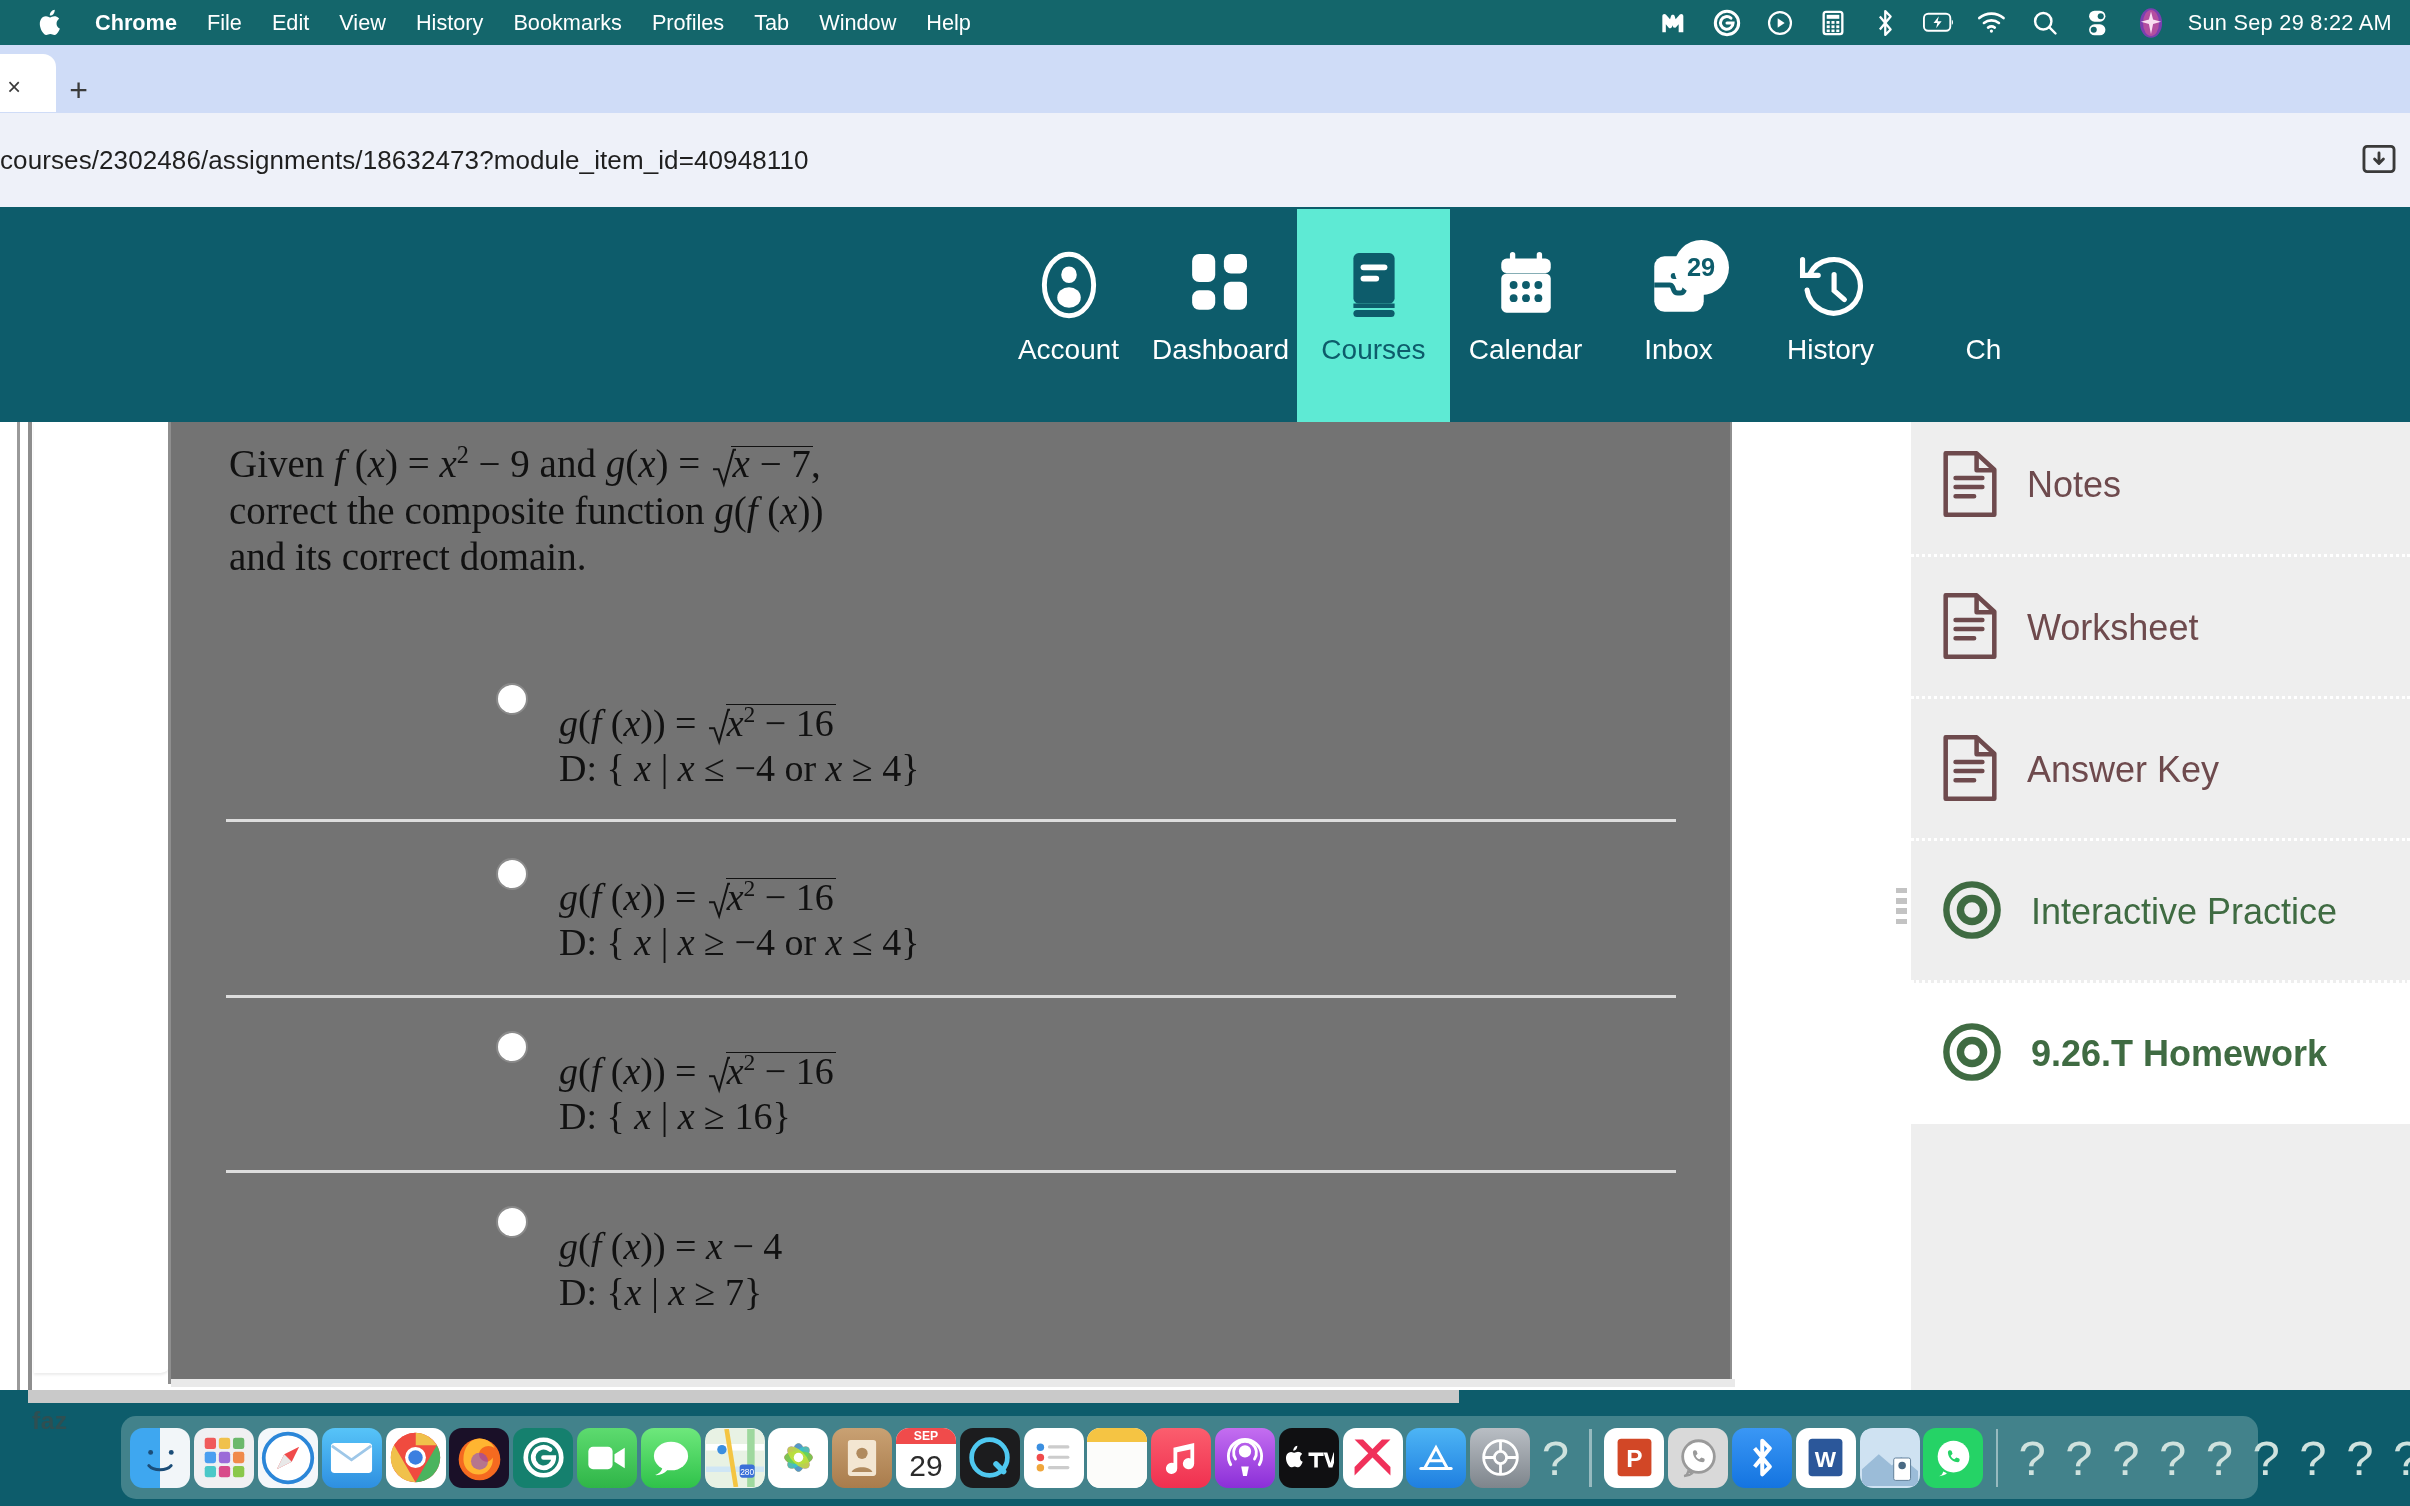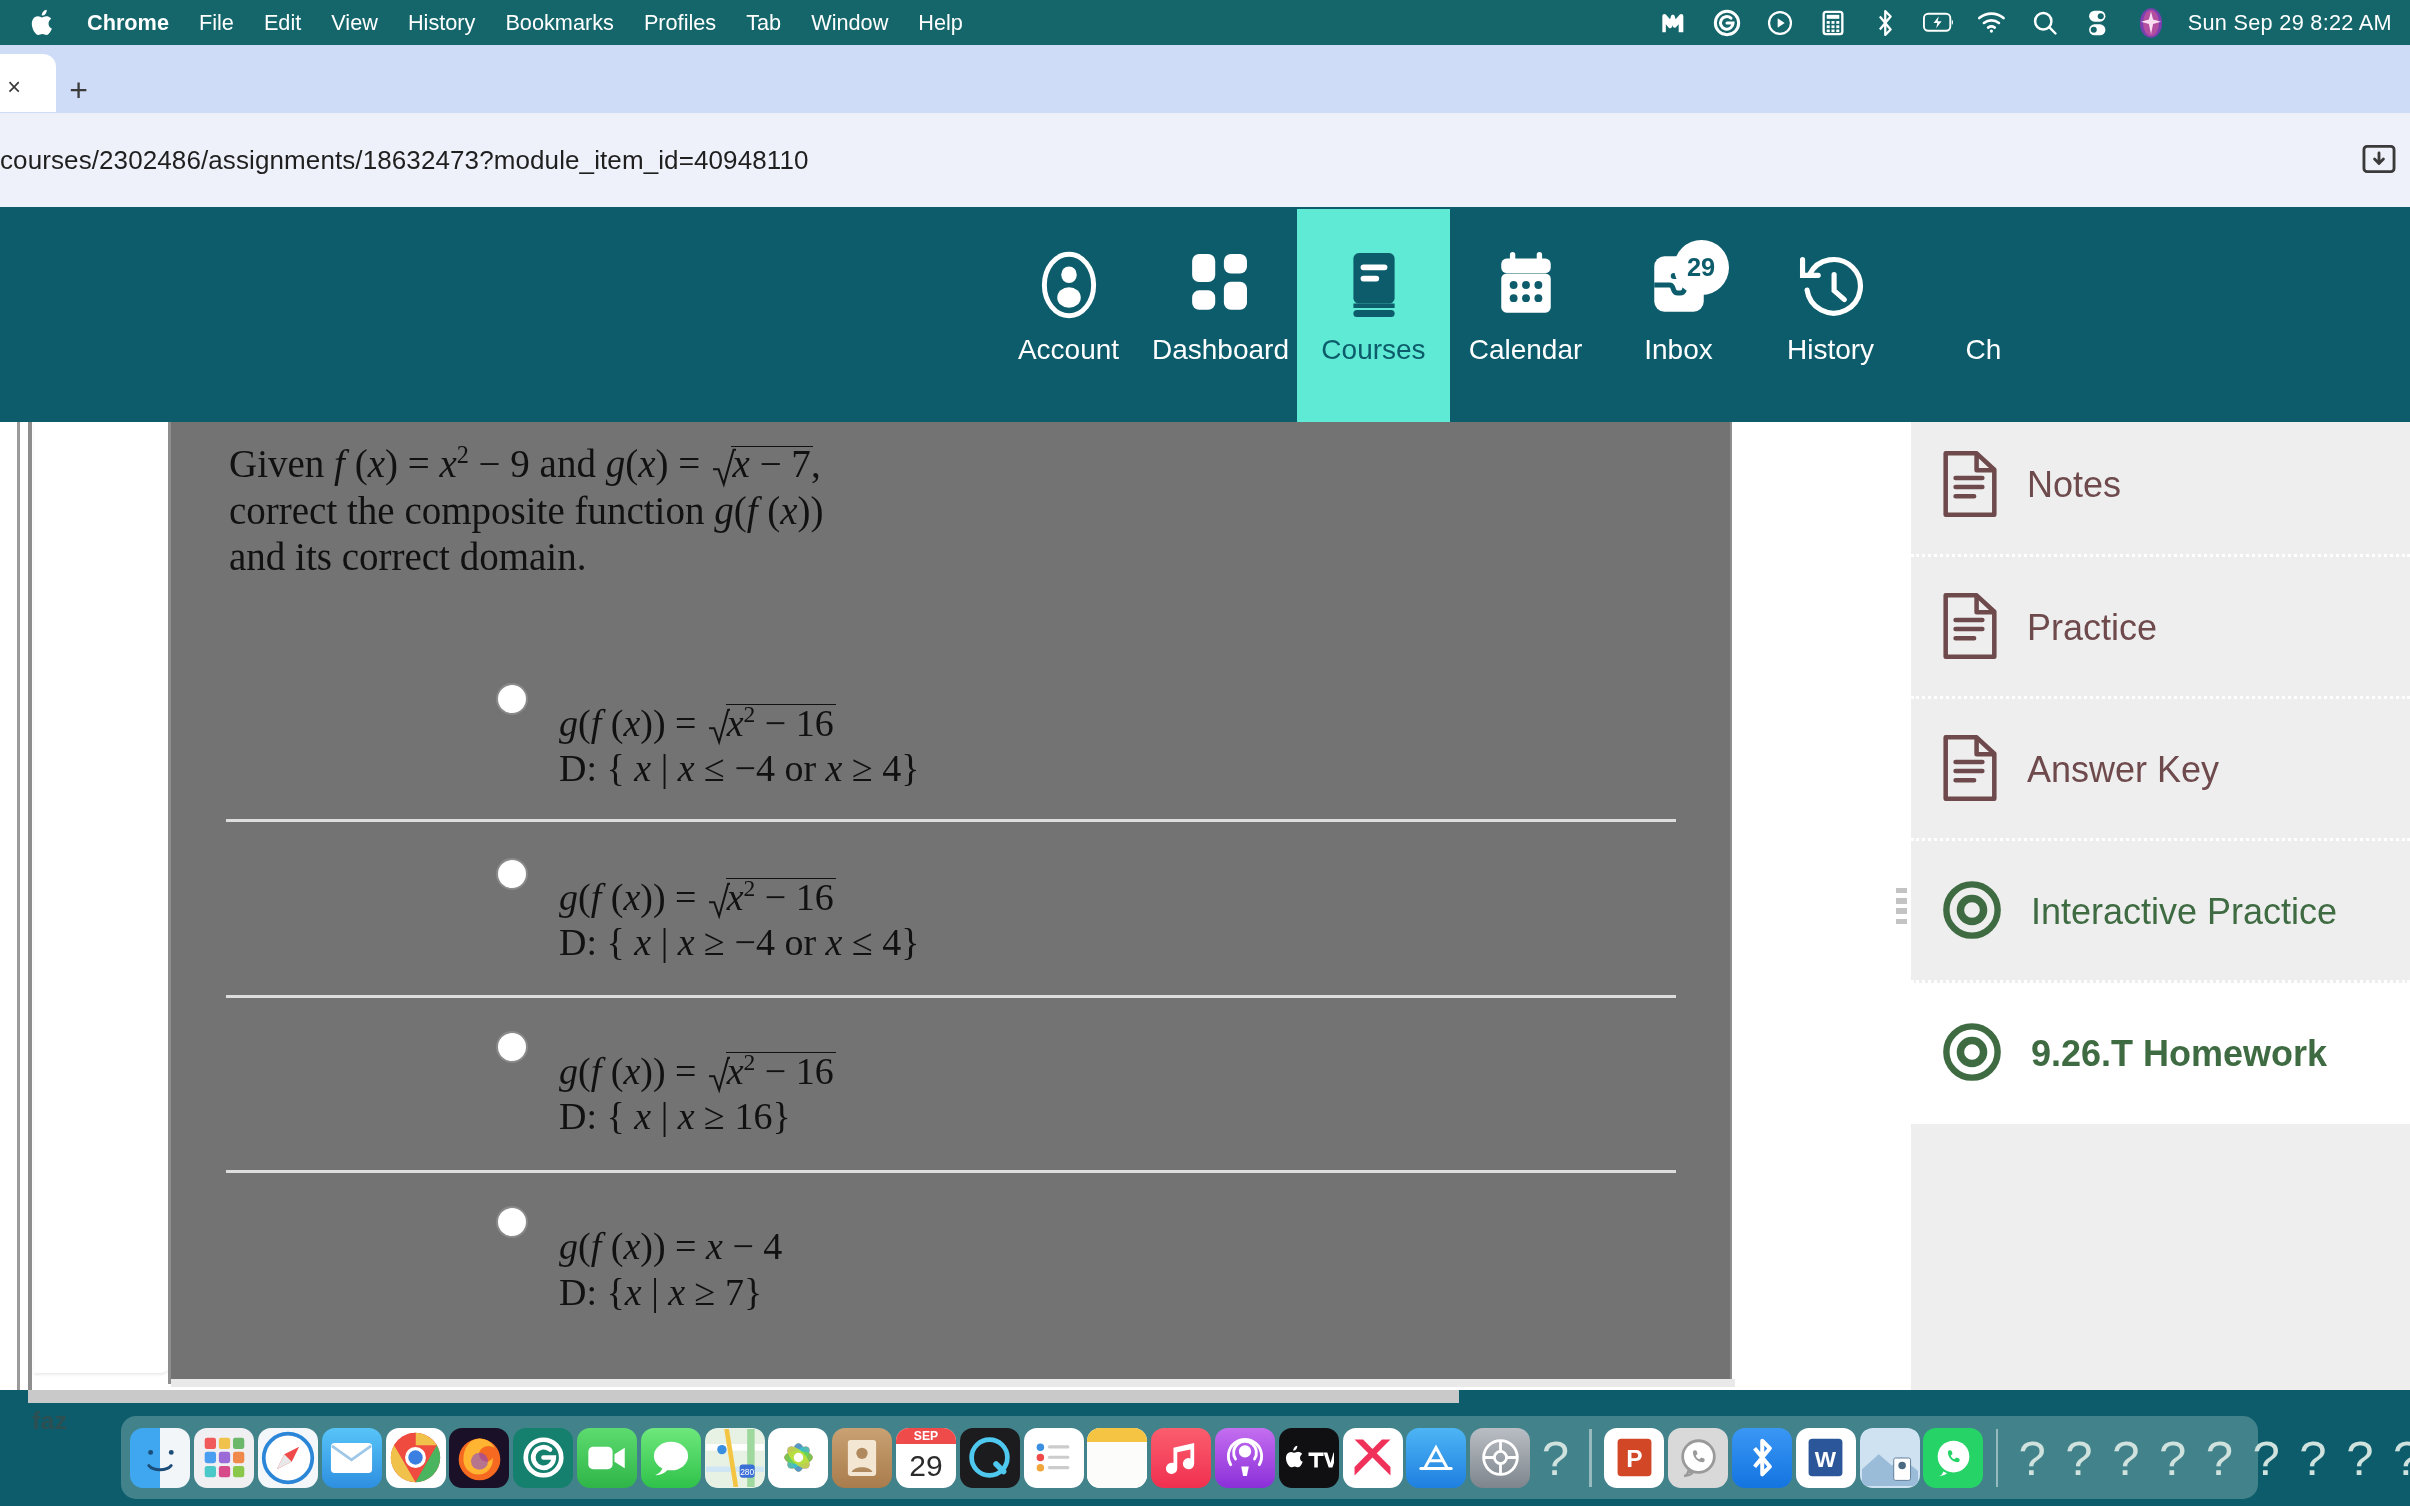--- a/index.html
+++ b/index.html
@@ -11,21 +11,21 @@
   }
 
   
   #menubar{
     position:absolute; top:0; left:0; width:2411px; height:45px;
     background:#14666b;
     display:flex; align-items:center;
     color:#fff;
     z-index:40;
   }
-  .mb-left{ display:flex; align-items:center; gap:0; padding-left:27px; }
+  .mb-left{ display:flex; align-items:center; gap:0; padding-left:35px; }
   .mb-apple{ width:32px; height:38px; display:flex; align-items:center; justify-content:center;
              font-size:28px; line-height:1; margin-right:13px; }
   .mb-item{ font-size:21.7px; padding:0 15px; white-space:nowrap; }
   .mb-item.bold{ font-weight:bold; }
   .mb-right{ margin-left:auto; display:flex; align-items:center; gap:21px; padding-right:19px;text-align:center; }
   .mb-icon{ width:32px; height:32px; display:flex; align-items:center; justify-content:center; }
   .mb-clock{ font-size:21.7px; white-space:nowrap; letter-spacing:0.3px; }
 
   
   #tabstrip{
@@ -500,21 +500,21 @@
     <div class="sbsep" style="top:132px;"></div>
 
     <div class="sbitem" style="top:135px;">
       <span>
         <svg width="58" height="68" viewBox="0 0 28 33" fill="none" stroke="#6e4a4d" stroke-width="2.2">
             <path d="M2.2 1.6h15l8.6 8v21.8H2.2z" stroke-linejoin="round"></path>
             <path d="M17.2 1.6v8.2h8.6" stroke-linejoin="round"></path>
             <path d="M7 13.6h13M7 18h13M7 22.4h9" stroke-linecap="round"></path>
           </svg>
       </span>
-      <span class="sblabel">Practice</span>
+      <span class="sblabel">Worksheet</span>
     </div>
     <div class="sbsep" style="top:274px;"></div>
 
     <div class="sbitem" style="top:277px;">
       <span>
         <svg width="58" height="68" viewBox="0 0 28 33" fill="none" stroke="#6e4a4d" stroke-width="2.2">
             <path d="M2.2 1.6h15l8.6 8v21.8H2.2z" stroke-linejoin="round"></path>
             <path d="M17.2 1.6v8.2h8.6" stroke-linejoin="round"></path>
             <path d="M7 13.6h13M7 18h13M7 22.4h9" stroke-linecap="round"></path>
           </svg>

